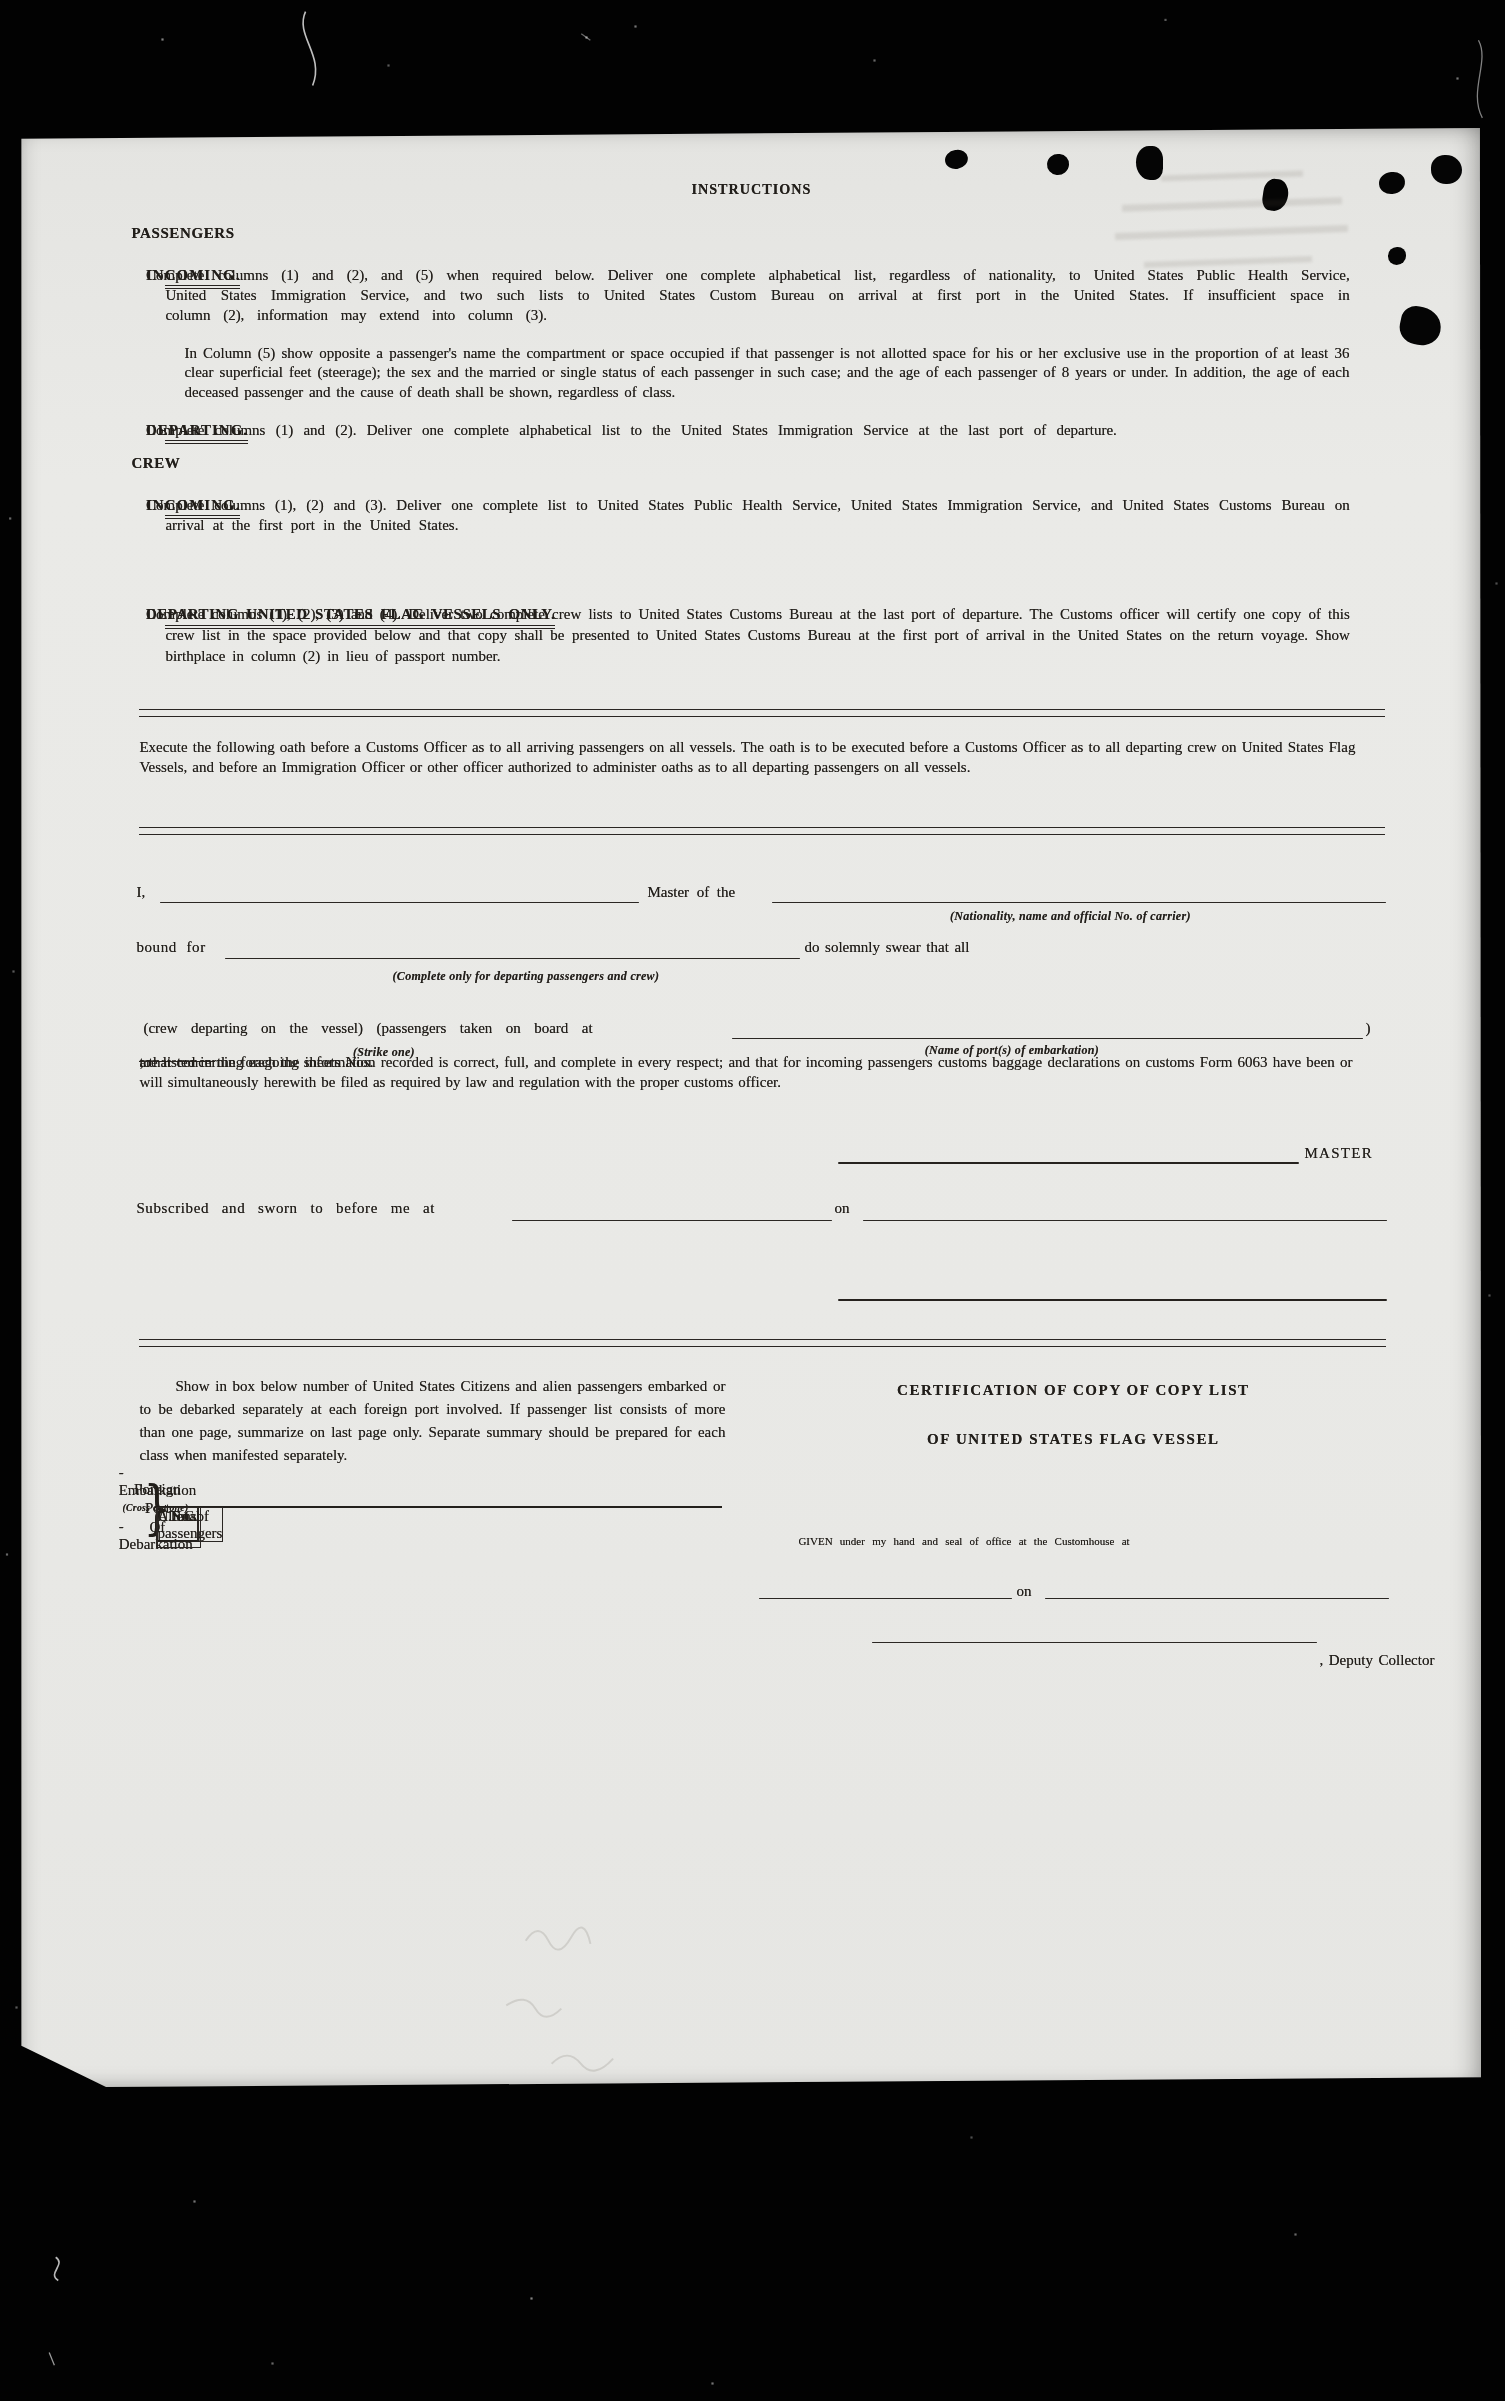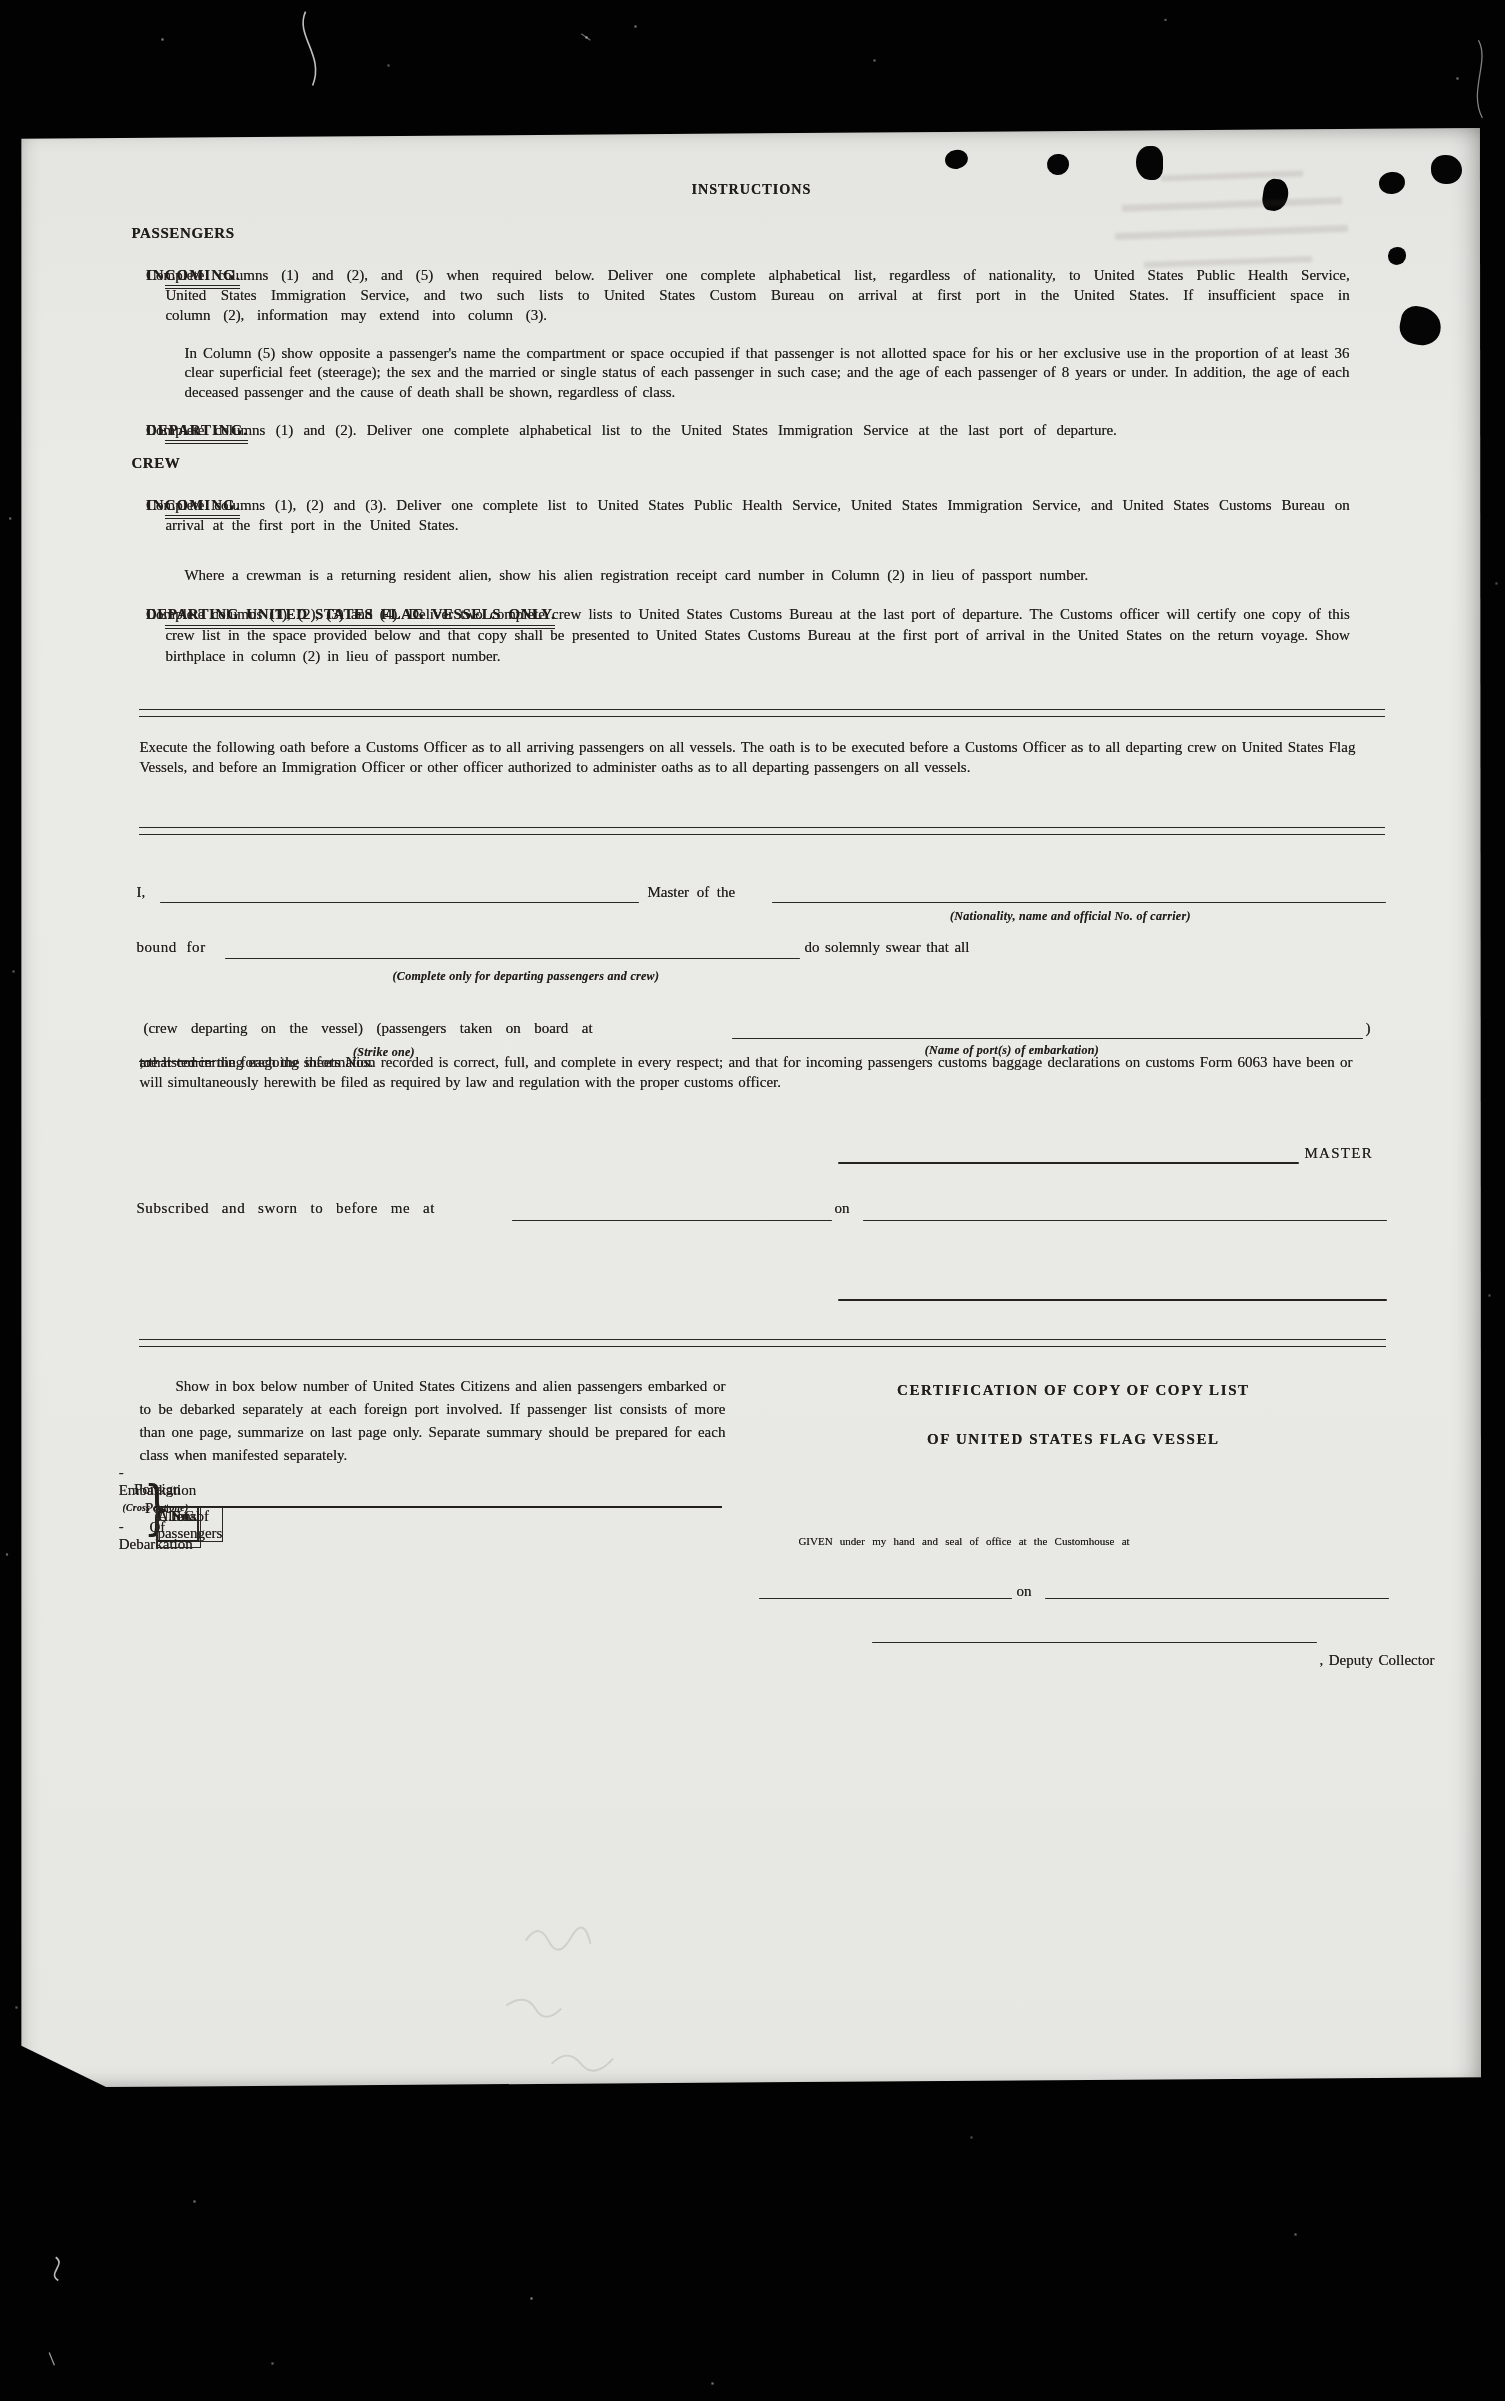--- a/index.html
+++ b/index.html
@@ -84,21 +84,20 @@
         <span>Complete columns (1) and (2). Deliver one complete alphabetical list to the United States Immigration Service at the last port of departure.</span>
     </div>
 
     <div class="txt head" style="left:110px;top:327px;">CREW</div>
 
     <div class="para hang" style="left:144px;top:367px;width:1165px;font-size:15px;line-height:20px;word-spacing:4.5px;">
       <span class="lbl dul">INCOMING.</span>
         <span>Complete columns (1), (2) and (3). Deliver one complete list to United States Public Health Service, United States Immigration Service, and United States Customs Bureau on arrival at the first port in the United States.</span>
     </div>
 
-    <div class="para" style="left:163px;top:437px;width:1168px;font-size:15px;line-height:20px;word-spacing:3.9px;">Where a crewman is a returning resident alien, show his alien registration receipt card number in Column (2) in lieu of passport number.</div>
 
     <div class="para hang" style="left:144px;top:476px;width:1165px;font-size:15px;line-height:21px;word-spacing:3.2px;">
       <span class="lbl dul" style="letter-spacing:0.5px;">DEPARTING UNITED STATES FLAG VESSELS ONLY.</span>
         <span>Complete columns (1), (2), (3) and (4). Deliver two complete crew lists to United States Customs Bureau at the last port of departure. The Customs officer will certify one copy of this crew list in the space provided below and that copy shall be presented to United States Customs Bureau at the first port of arrival in the United States on the return voyage. Show birthplace in column (2) in lieu of passport number.</span>
     </div>
 
     <div class="rule" style="left:118px;top:581px;width:1246px;"></div>
 
     <div class="para" style="left:118px;top:609px;width:1216px;font-size:15px;line-height:20px;word-spacing:1.3px;">Execute the following oath before a Customs Officer as to all arriving passengers on all vessels.  The oath is to be executed before a Customs Officer as to all departing crew on United States Flag Vessels, and before an Immigration Officer or other officer authorized to administer oaths as to all departing passengers on all vessels.</div>
 

